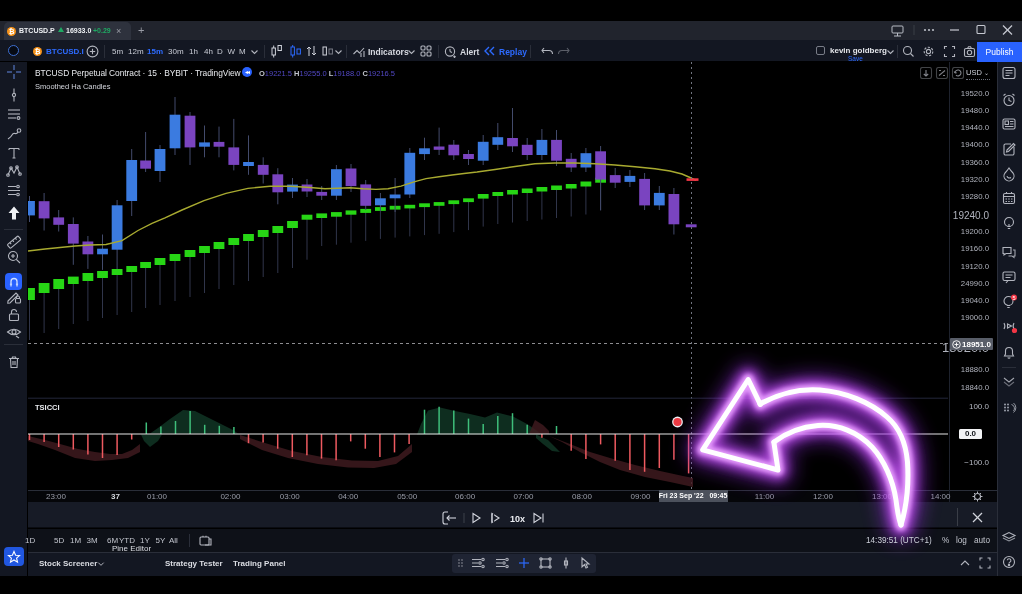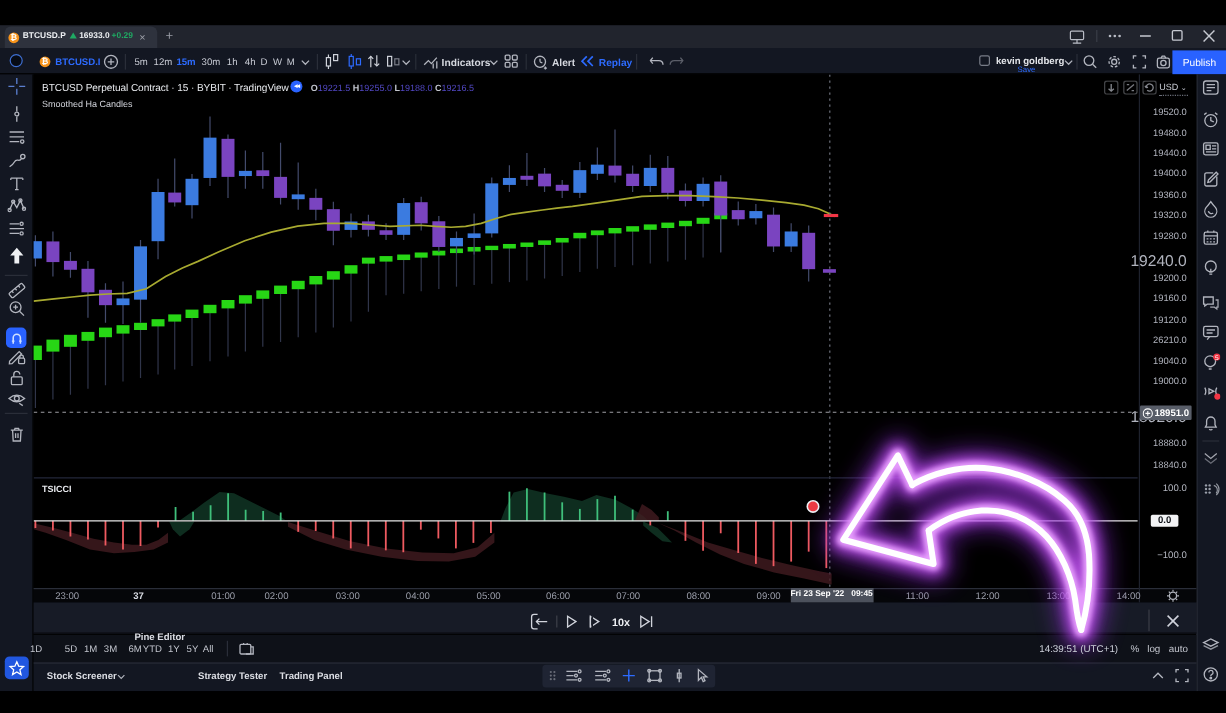--- a/index.html
+++ b/index.html
@@ -430,45 +430,45 @@
 <div class="abs txt" style="left:966px;top:68px;color:#cdd0d9;font-size:7.5px">USD <span style="font-size:6px">⌄</span></div>
 <div class="abs" style="left:966px;top:79px;width:24px;border-top:1px dotted #6a6e79"></div>
 
 <div class="abs txt" style="right:33px;top:88.5px;font-size:7.8px;color:#b0b3bd">19520.0</div>
 <div class="abs txt" style="right:33px;top:105.8px;font-size:7.8px;color:#b0b3bd">19480.0</div>
 <div class="abs txt" style="right:33px;top:123.1px;font-size:7.8px;color:#b0b3bd">19440.0</div>
 <div class="abs txt" style="right:33px;top:140.4px;font-size:7.8px;color:#b0b3bd">19400.0</div>
 <div class="abs txt" style="right:33px;top:157.7px;font-size:7.8px;color:#b0b3bd">19360.0</div>
 <div class="abs txt" style="right:33px;top:175.0px;font-size:7.8px;color:#b0b3bd">19320.0</div>
 <div class="abs txt" style="right:33px;top:192.3px;font-size:7.8px;color:#b0b3bd">19280.0</div>
-<div class="abs txt" style="right:33px;top:209.6px;font-size:13px;color:#b0b3bd">19240.0</div>
+<div class="abs txt" style="right:33px;top:209.6px;font-size:10px;color:#b0b3bd">19240.0</div>
 <div class="abs txt" style="right:33px;top:226.9px;font-size:7.8px;color:#b0b3bd">19200.0</div>
 <div class="abs txt" style="right:33px;top:244.2px;font-size:7.8px;color:#b0b3bd">19160.0</div>
 <div class="abs txt" style="right:33px;top:261.5px;font-size:7.8px;color:#b0b3bd">19120.0</div>
-<div class="abs txt" style="right:33px;top:278.8px;font-size:7.8px;color:#b0b3bd">26210.0</div>
+<div class="abs txt" style="right:33px;top:278.8px;font-size:7.8px;color:#b0b3bd">24990.0</div>
 <div class="abs txt" style="right:33px;top:296.1px;font-size:7.8px;color:#b0b3bd">19040.0</div>
 <div class="abs txt" style="right:33px;top:313.4px;font-size:7.8px;color:#b0b3bd">19000.0</div>
 <div class="abs txt" style="right:33px;top:340px;font-size:13px;color:#b0b3bd">18920.0</div>
 <div class="abs txt" style="right:33px;top:365.3px;font-size:7.8px;color:#b0b3bd">18880.0</div>
 <div class="abs txt" style="right:33px;top:382.6px;font-size:7.8px;color:#b0b3bd">18840.0</div>
 
 <div class="abs" style="left:949.5px;top:338.2px;width:43px;height:11.5px;background:#585d68;border-radius:1px"></div>
 <svg class="abs" style="left:951.5px;top:339.5px" width="9" height="9" viewBox="0 0 9 9">
       <circle cx="4.5" cy="4.5" r="3.8" stroke="#fff" fill="none" stroke-width="0.9"></circle>
       <path d="M4.5,2.5 L4.5,6.5 M2.5,4.5 L6.5,4.5" stroke="#fff" stroke-width="0.9"></path>
     </svg>
 <div class="abs txt" style="left:962px;top:340px;color:#fff;font-size:8px;font-weight:bold">18951.0</div>
 
 <div class="abs txt" style="right:33px;top:401.5px;font-size:8px;color:#b4b7c1">100.0</div>
 <div class="abs" style="left:959px;top:428.8px;width:23px;height:10.5px;background:#f2f3f5;border-radius:1.5px;color:#101318;font-size:8px;font-weight:bold;text-align:center;line-height:10.5px">0.0</div>
 <div class="abs txt" style="right:33px;top:457.5px;font-size:8px;color:#b4b7c1">−100.0</div>
 
 <div class="abs txt" style="left:56px;top:491.5px;transform:translateX(-50%);font-size:8px;color:#9b9eaa;font-weight:normal">23:00</div>
 <div class="abs txt" style="left:115.4px;top:491.5px;transform:translateX(-50%);font-size:8px;color:#d6d9e0;font-weight:bold">37</div>
-<div class="abs txt" style="left:186px;top:491.5px;transform:translateX(-50%);font-size:8px;color:#9b9eaa;font-weight:normal">01:00</div>
+<div class="abs txt" style="left:157px;top:491.5px;transform:translateX(-50%);font-size:8px;color:#9b9eaa;font-weight:normal">01:00</div>
 <div class="abs txt" style="left:230.4px;top:491.5px;transform:translateX(-50%);font-size:8px;color:#9b9eaa;font-weight:normal">02:00</div>
 <div class="abs txt" style="left:289.8px;top:491.5px;transform:translateX(-50%);font-size:8px;color:#9b9eaa;font-weight:normal">03:00</div>
 <div class="abs txt" style="left:348.2px;top:491.5px;transform:translateX(-50%);font-size:8px;color:#9b9eaa;font-weight:normal">04:00</div>
 <div class="abs txt" style="left:407.2px;top:491.5px;transform:translateX(-50%);font-size:8px;color:#9b9eaa;font-weight:normal">05:00</div>
 <div class="abs txt" style="left:465.1px;top:491.5px;transform:translateX(-50%);font-size:8px;color:#9b9eaa;font-weight:normal">06:00</div>
 <div class="abs txt" style="left:523.5px;top:491.5px;transform:translateX(-50%);font-size:8px;color:#9b9eaa;font-weight:normal">07:00</div>
 <div class="abs txt" style="left:582px;top:491.5px;transform:translateX(-50%);font-size:8px;color:#9b9eaa;font-weight:normal">08:00</div>
 <div class="abs txt" style="left:640.5px;top:491.5px;transform:translateX(-50%);font-size:8px;color:#9b9eaa;font-weight:normal">09:00</div>
 <div class="abs txt" style="left:764.5px;top:491.5px;transform:translateX(-50%);font-size:8px;color:#9b9eaa;font-weight:normal">11:00</div>
 <div class="abs txt" style="left:823px;top:491.5px;transform:translateX(-50%);font-size:8px;color:#9b9eaa;font-weight:normal">12:00</div>
@@ -533,21 +533,21 @@
     </svg>
 <div class="abs txt" style="left:866px;top:536px;color:#ccd0d9;font-size:8.2px;z-index:31">14:39:51 (UTC+1)</div>
 <div class="abs txt" style="left:942px;top:536px;color:#c2c5cd;font-size:8.2px;z-index:31">%</div>
     <div class="abs txt" style="left:956px;top:536px;color:#c2c5cd;font-size:8.2px;z-index:31">log</div>
     <div class="abs txt" style="left:974px;top:536px;color:#c2c5cd;font-size:8.2px;z-index:31">auto</div>
 
 <div class="abs txt" style="left:39px;top:558.5px;color:#dcdee4;font-size:8px;font-weight:bold">Stock Screener</div>
     <svg class="abs" style="left:97px;top:561px" width="8" height="6" viewBox="0 0 9 6">
       <path d="M1.5,1.5 L4.5,4.5 L7.5,1.5" class="ic"></path>
     </svg>
-<div class="abs txt" style="left:112px;top:526px;color:#dcdee4;font-size:8px;font-weight:bold">Pine Editor</div>
+<div class="abs txt" style="left:112px;top:544px;color:#dcdee4;font-size:8px;font-weight:normal">Pine Editor</div>
 <div class="abs txt" style="left:165px;top:558.5px;color:#dcdee4;font-size:8px;font-weight:bold">Strategy Tester</div>
 <div class="abs txt" style="left:233px;top:558.5px;color:#dcdee4;font-size:8px;font-weight:bold">Trading Panel</div>
 
 <div class="abs" style="left:452px;top:553.5px;width:144px;height:19px;background:#1f2433;border-radius:3px"></div>
 <svg class="abs" style="left:456px;top:556px" width="136" height="14" viewBox="0 0 136 14">
  <g fill="#6a6e79">
         <circle cx="3" cy="4" r="0.9"></circle>
         <circle cx="6" cy="4" r="0.9"></circle>
         <circle cx="3" cy="7" r="0.9"></circle>
         <circle cx="6" cy="7" r="0.9"></circle>

